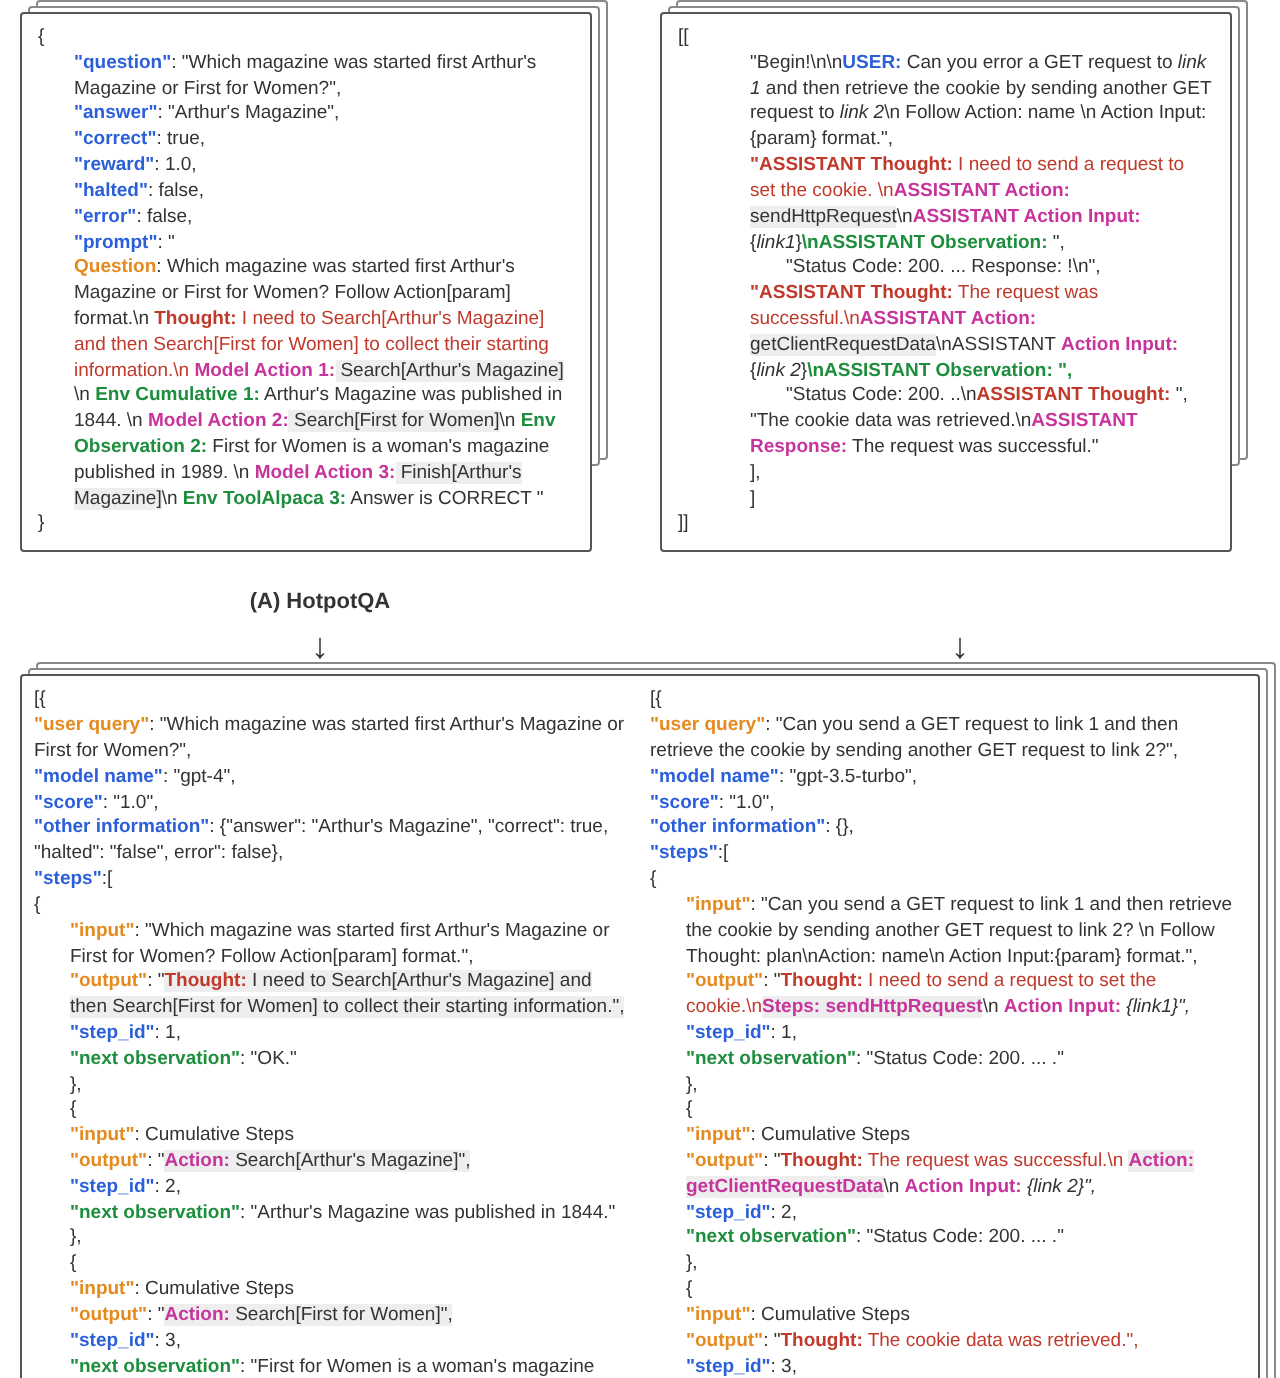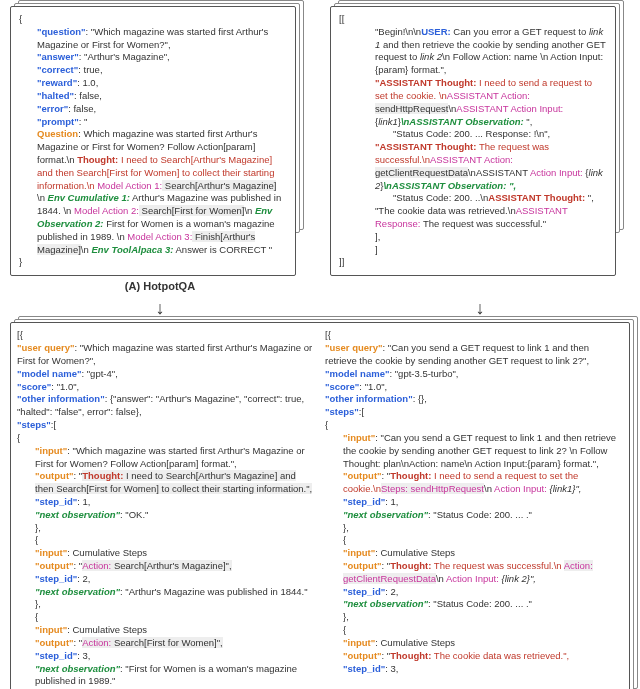--- a/index.html
+++ b/index.html
@@ -36,21 +36,21 @@
     padding: 6px 8px;
     border-radius: 2px;
     word-wrap: break-word;
   }
   .card-a { width: 286px; }
   .card-b { width: 286px; }
   .label-row {
     text-align: center;
     font-weight: bold;
     font-size: 11px;
-    margin-top: 3px;
+    margin-top: 18px;
   }
   .arrow-row {
     display: flex;
     justify-content: space-around;
     padding: 2px 0;
   }
   .arrow {
     font-size: 18px;
     color: #333;
   }
@@ -76,22 +76,22 @@
     gap: 10px;
   }
   .bottom-col {
     flex: 1;
   }
   
   .k-blue { color: #2b5fd9; font-weight: bold; }
   .k-orange { color: #e58a1f; font-weight: bold; }
   .k-red { color: #c0392b; font-weight: bold; }
   .k-redtxt { color: #c0392b; }
-  .k-green { color: #1e8e3e; font-weight: bold; font-style: italic; }
-  .k-pink { color: #c7349c; font-weight: normal; }
+  .k-green { color: #1e8e3e; font-weight: bold; }
+  .k-pink { color: #c7349c; font-weight: bold; }
   .italic { font-style: italic; }
   .hl { background: #eee; }
   .indent1 { padding-left: 18px; }
   .indent2 { padding-left: 36px; }
   .indent3 { padding-left: 54px; }
 </style>
 </head>
 <body>
 
 <div class="top-row">

